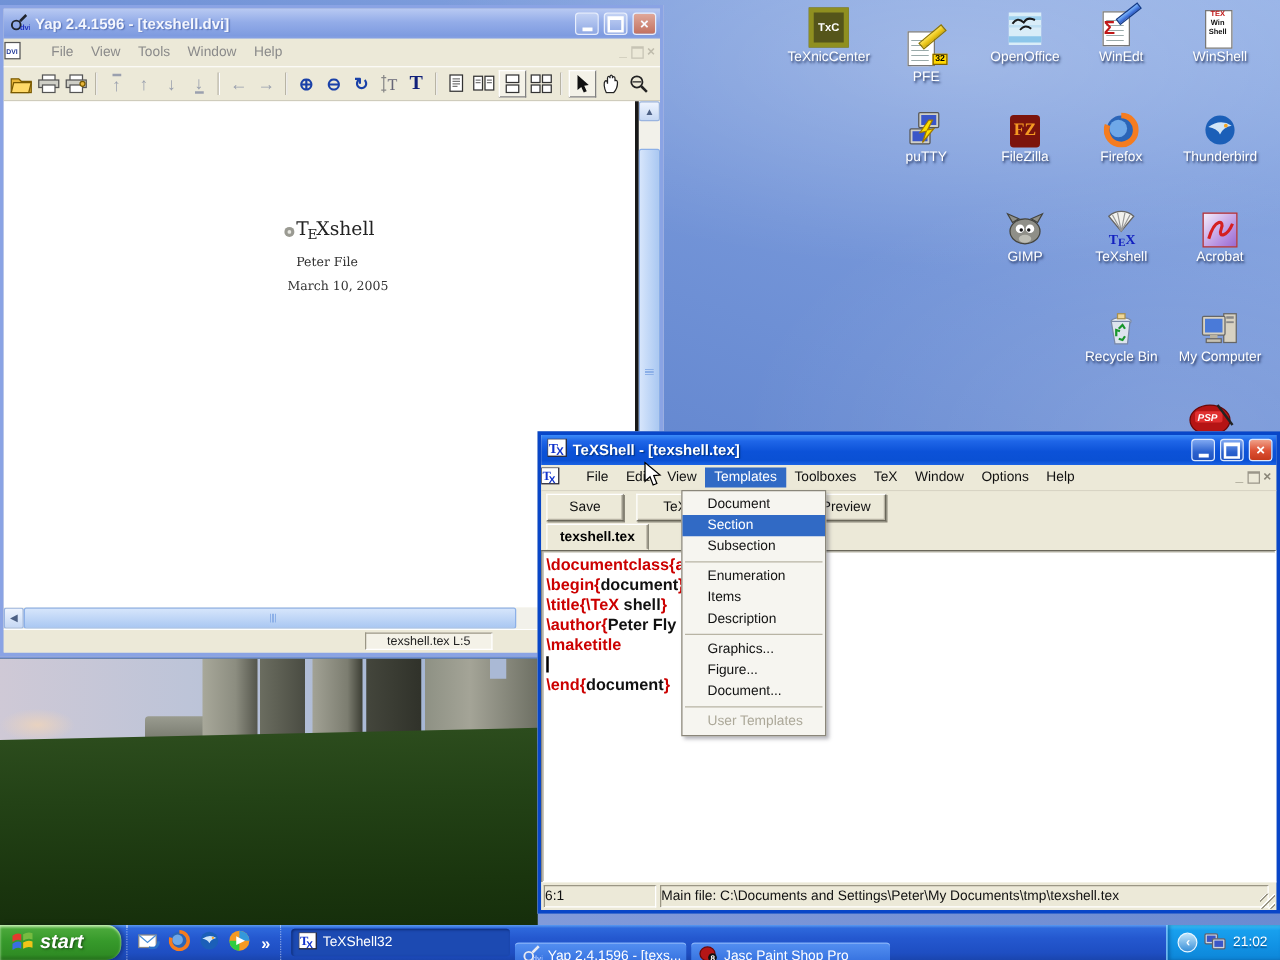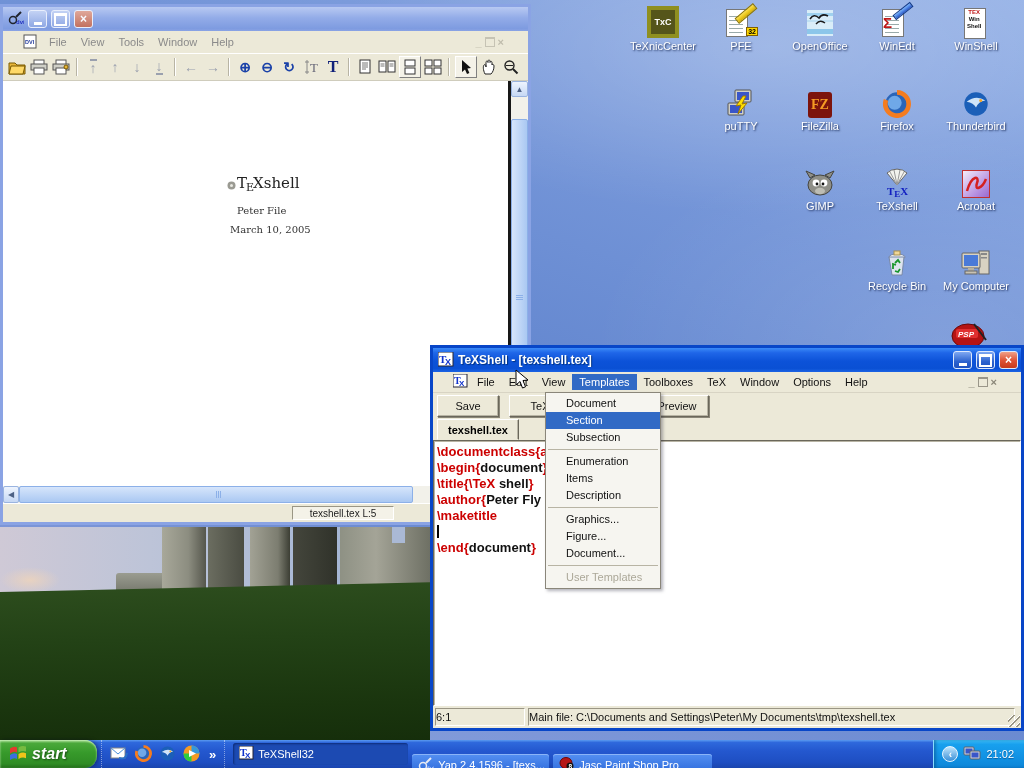--- a/index.html
+++ b/index.html
@@ -53,21 +53,21 @@
   
   .win{position:absolute;display:flex;flex-direction:column;}
   .titlebar{height:24px;display:flex;align-items:center;padding:0 3px 0 5px;gap:4px;}
   .title-text{flex:1;color:#fff;font-weight:bold;font-size:12px;white-space:nowrap;overflow:hidden;
      text-shadow:1px 1px 1px #00317e;}
   .tb-btn{width:19px;height:18px;border-radius:3px;display:flex;align-items:center;justify-content:center;
      color:#fff;font-weight:bold;font-size:12px;border:1px solid #fff;box-sizing:border-box;}
   .glyph-min{width:8px;height:3px;background:#fff;margin-top:9px;}
   .glyph-max{width:9px;height:8px;border:2px solid #fff;border-top-width:3px;}
   .glyph-rest{width:8px;height:7px;border:1px solid #9a9689;border-top-width:2px;position:relative;}
-  .menubar{display:flex;align-items:center;padding:0 20px;gap:0;}
+  .menubar{display:flex;align-items:center;padding:0 0;gap:12px;}
   .menu-item{padding:2px 7px;white-space:nowrap;}
   .mdi-ctl{margin-left:auto;display:flex;gap:3px;align-items:center;padding-right:4px;color:#8a8678;font-weight:bold;}
   
   .yap{left:0;top:4px;width:531px;height:521px;z-index:3;
      border:3px solid #8aa3e4;box-sizing:border-box;background:#ece9d8;}
   .yap .titlebar{background:linear-gradient(180deg,#b8c9f2 0%,#93ace8 45%,#7e9be0 90%,#8aa3e4 100%);}
   .yap .title-text{color:#f4f6fd;text-shadow:1px 1px 1px #5a74b8;}
   .yap .tb-btn{background:linear-gradient(#c3d2f4,#8fa8e4);border-color:#e8eefc;color:#f8faff;}
   .yap .tb-close{background:linear-gradient(#e0a89a,#c27160);}
   .yap .menubar{height:22px;background:#ece9d8;color:#8a8a8a;border-bottom:1px solid #fff;}
@@ -168,21 +168,21 @@
 
 <div class="desktop">
 
   <div id="desktop-icons">
       <div class="dicon" style="left: 625px; top: 4px;">
         <div class="dicon-img">
           <div class="ic-txc">TxC</div>
         </div>
         <div class="dicon-label">TeXnicCenter</div>
       </div>
-      <div class="dicon" style="left: 703px; top: 4px;">
+      <div class="dicon" style="left: 703px; top: 20px;">
         <div class="dicon-img">
           <span class="ic-wrap">
             <span class="ic-page" style="left:2px;top:3px;"></span>
             <span class="ic-pencil"></span>
             <span class="ic-badge">32</span>
           </span>
         </div>
         <div class="dicon-label">PFE</div>
       </div>
       <div class="dicon" style="left: 782px; top: 4px;">
@@ -345,20 +345,21 @@
 
   <div class="win yap">
     <div class="titlebar">
       <span>
         <svg width="16" height="14">
             <circle cx="5" cy="9" r="3.5" fill="none" stroke="#20242c" stroke-width="1.5"></circle>
             <line x1="8" y1="6" x2="13" y2="1" stroke="#20242c" stroke-width="2"></line>
             <text x="8" y="13" font-size="6" fill="#2030c0" font-weight="bold">dvi</text>
           </svg>
       </span>
+      <span class="title-text">Yap 2.4.1596 - [texshell.dvi]</span>
       <span class="tb-btn">
           <span class="glyph-min"></span>
         </span>
       <span class="tb-btn">
           <span class="glyph-max"></span>
         </span>
       <span class="tb-btn tb-close">×</span>
     </div>
     <div class="menubar">
       <span style="margin-right:4px;">

